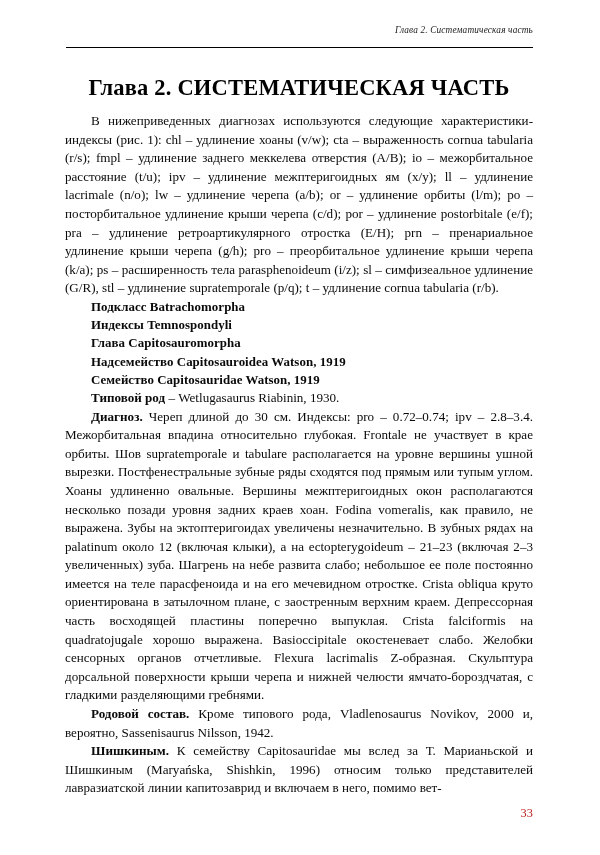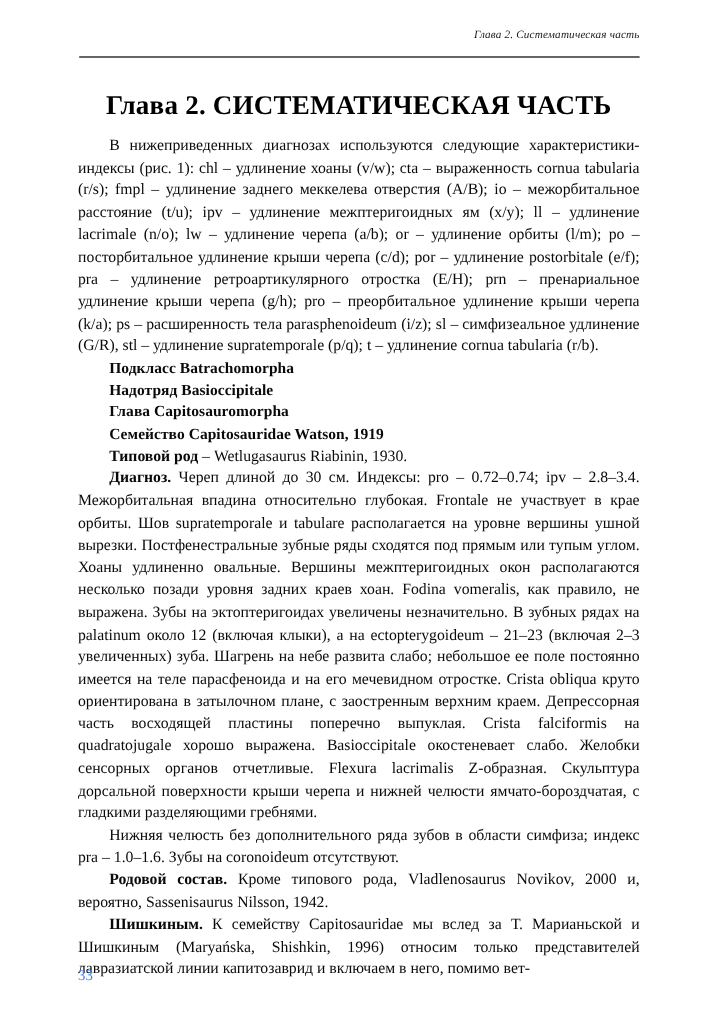--- a/index.html
+++ b/index.html
@@ -94,52 +94,52 @@
   .run-in {
     font-weight: bold;
   }
 
   
   .folio {
     position: absolute;
     top: 806px;
     left: 65px;
     width: 468px;
-    text-align: left;
+    text-align: right;
     font-size: 12.4px;
-    color: #3b82f6;
+    color: #b91c1c;
   }
 </style>
 </head>
 <body>
 
 <div class="page">
 
   <div class="running-head">Глава 2. Систематическая часть</div>
 
   <div class="head-rule"></div>
 
   <h1 class="chapter-title">Глава 2. СИСТЕМАТИЧЕСКАЯ ЧАСТЬ</h1>
 
   <div class="body-text">
 
     <p>В нижеприведенных диагнозах используются следующие характеристики-индексы (рис. 1): chl – удлинение хоаны (v/w); cta – выраженность cornua tabularia (r/s); fmpl – удлинение заднего меккелева отверстия (A/B); io – межорбитальное расстояние (t/u); ipv – удлинение межптеригоидных ям (x/y); ll – удлинение lacrimale (n/o); lw – удлинение черепа (a/b); or – удлинение орбиты (l/m); po – посторбитальное удлинение крыши черепа (c/d); por – удлинение postorbitale (e/f); pra – удлинение ретроартикулярного отростка (E/H); prn – пренариальное удлинение крыши черепа (g/h); pro – преорбитальное удлинение крыши черепа (k/a); ps – расширенность тела parasphenoideum (i/z); sl – симфизеальное удлинение (G/R), stl – удлинение supratemporale (p/q); t – удлинение cornua tabularia (r/b).</p>
 
     <div class="taxon-block">
       <p class="taxon-line">Подкласс Batrachomorpha</p>
-      <p class="taxon-line">Надотряд Basioccipitale</p>
+      <p class="taxon-line">Индексы Temnospondyli</p>
       <p class="taxon-line">Глава Capitosauromorpha</p>
+      <p class="taxon-line">Надсемейство Capitosauroidea Watson, 1919</p>
       <p class="taxon-line">Семейство Capitosauridae Watson, 1919</p>
     </div>
 
     <p><span class="run-in">Типовой род</span><span> – Wetlugasaurus Riabinin, 1930.</span></p>
 
     <p><span class="run-in">Диагноз.</span><span> Череп длиной до 30 см. Индексы: pro – 0.72–0.74; ipv – 2.8–3.4. Межорбитальная впадина относительно глубокая. Frontale не участвует в крае орбиты. Шов supratemporale и tabulare располагается на уровне вершины ушной вырезки. Постфенестральные зубные ряды сходятся под прямым или тупым углом. Хоаны удлиненно овальные. Вершины межптеригоидных окон располагаются несколько позади уровня задних краев хоан. Fodina vomeralis, как правило, не выражена. Зубы на эктоптеригоидах увеличены незначительно. В зубных рядах на palatinum около 12 (включая клыки), а на ectopterygoideum – 21–23 (включая 2–3 увеличенных) зуба. Шагрень на небе развита слабо; небольшое ее поле постоянно имеется на теле парасфеноида и на его мечевидном отростке. Crista obliqua круто ориентирована в затылочном плане, с заостренным верхним краем. Депрессорная часть восходящей пластины поперечно выпуклая. Crista falciformis на quadratojugale хорошо выражена. Basioccipitale окостеневает слабо. Желобки сенсорных органов отчетливые. Flexura lacrimalis Z-образная. Скульптура дорсальной поверхности крыши черепа и нижней челюсти ямчато-бороздчатая, с гладкими разделяющими гребнями.</span></p>
 
-    <p>Нижняя челюсть без дополнительного ряда зубов в области симфиза; индекс pra – 1.0–1.6. Зубы на coronoideum отсутствуют.</p>
 
     <p><span class="run-in">Родовой состав.</span><span> Кроме типового рода, Vladlenosaurus Novikov, 2000 и, вероятно, Sassenisaurus Nilsson, 1942.</span></p>
 
     <p><span class="run-in">Шишкиным.</span><span> К семейству Capitosauridae мы вслед за Т. Марианьской и Шишкиным (Maryańska, Shishkin, 1996) относим только представителей лавразиатской линии капитозаврид и включаем в него, помимо вет-</span></p>
 
   </div>
 
   <div class="folio">33</div>
 
 </div>

